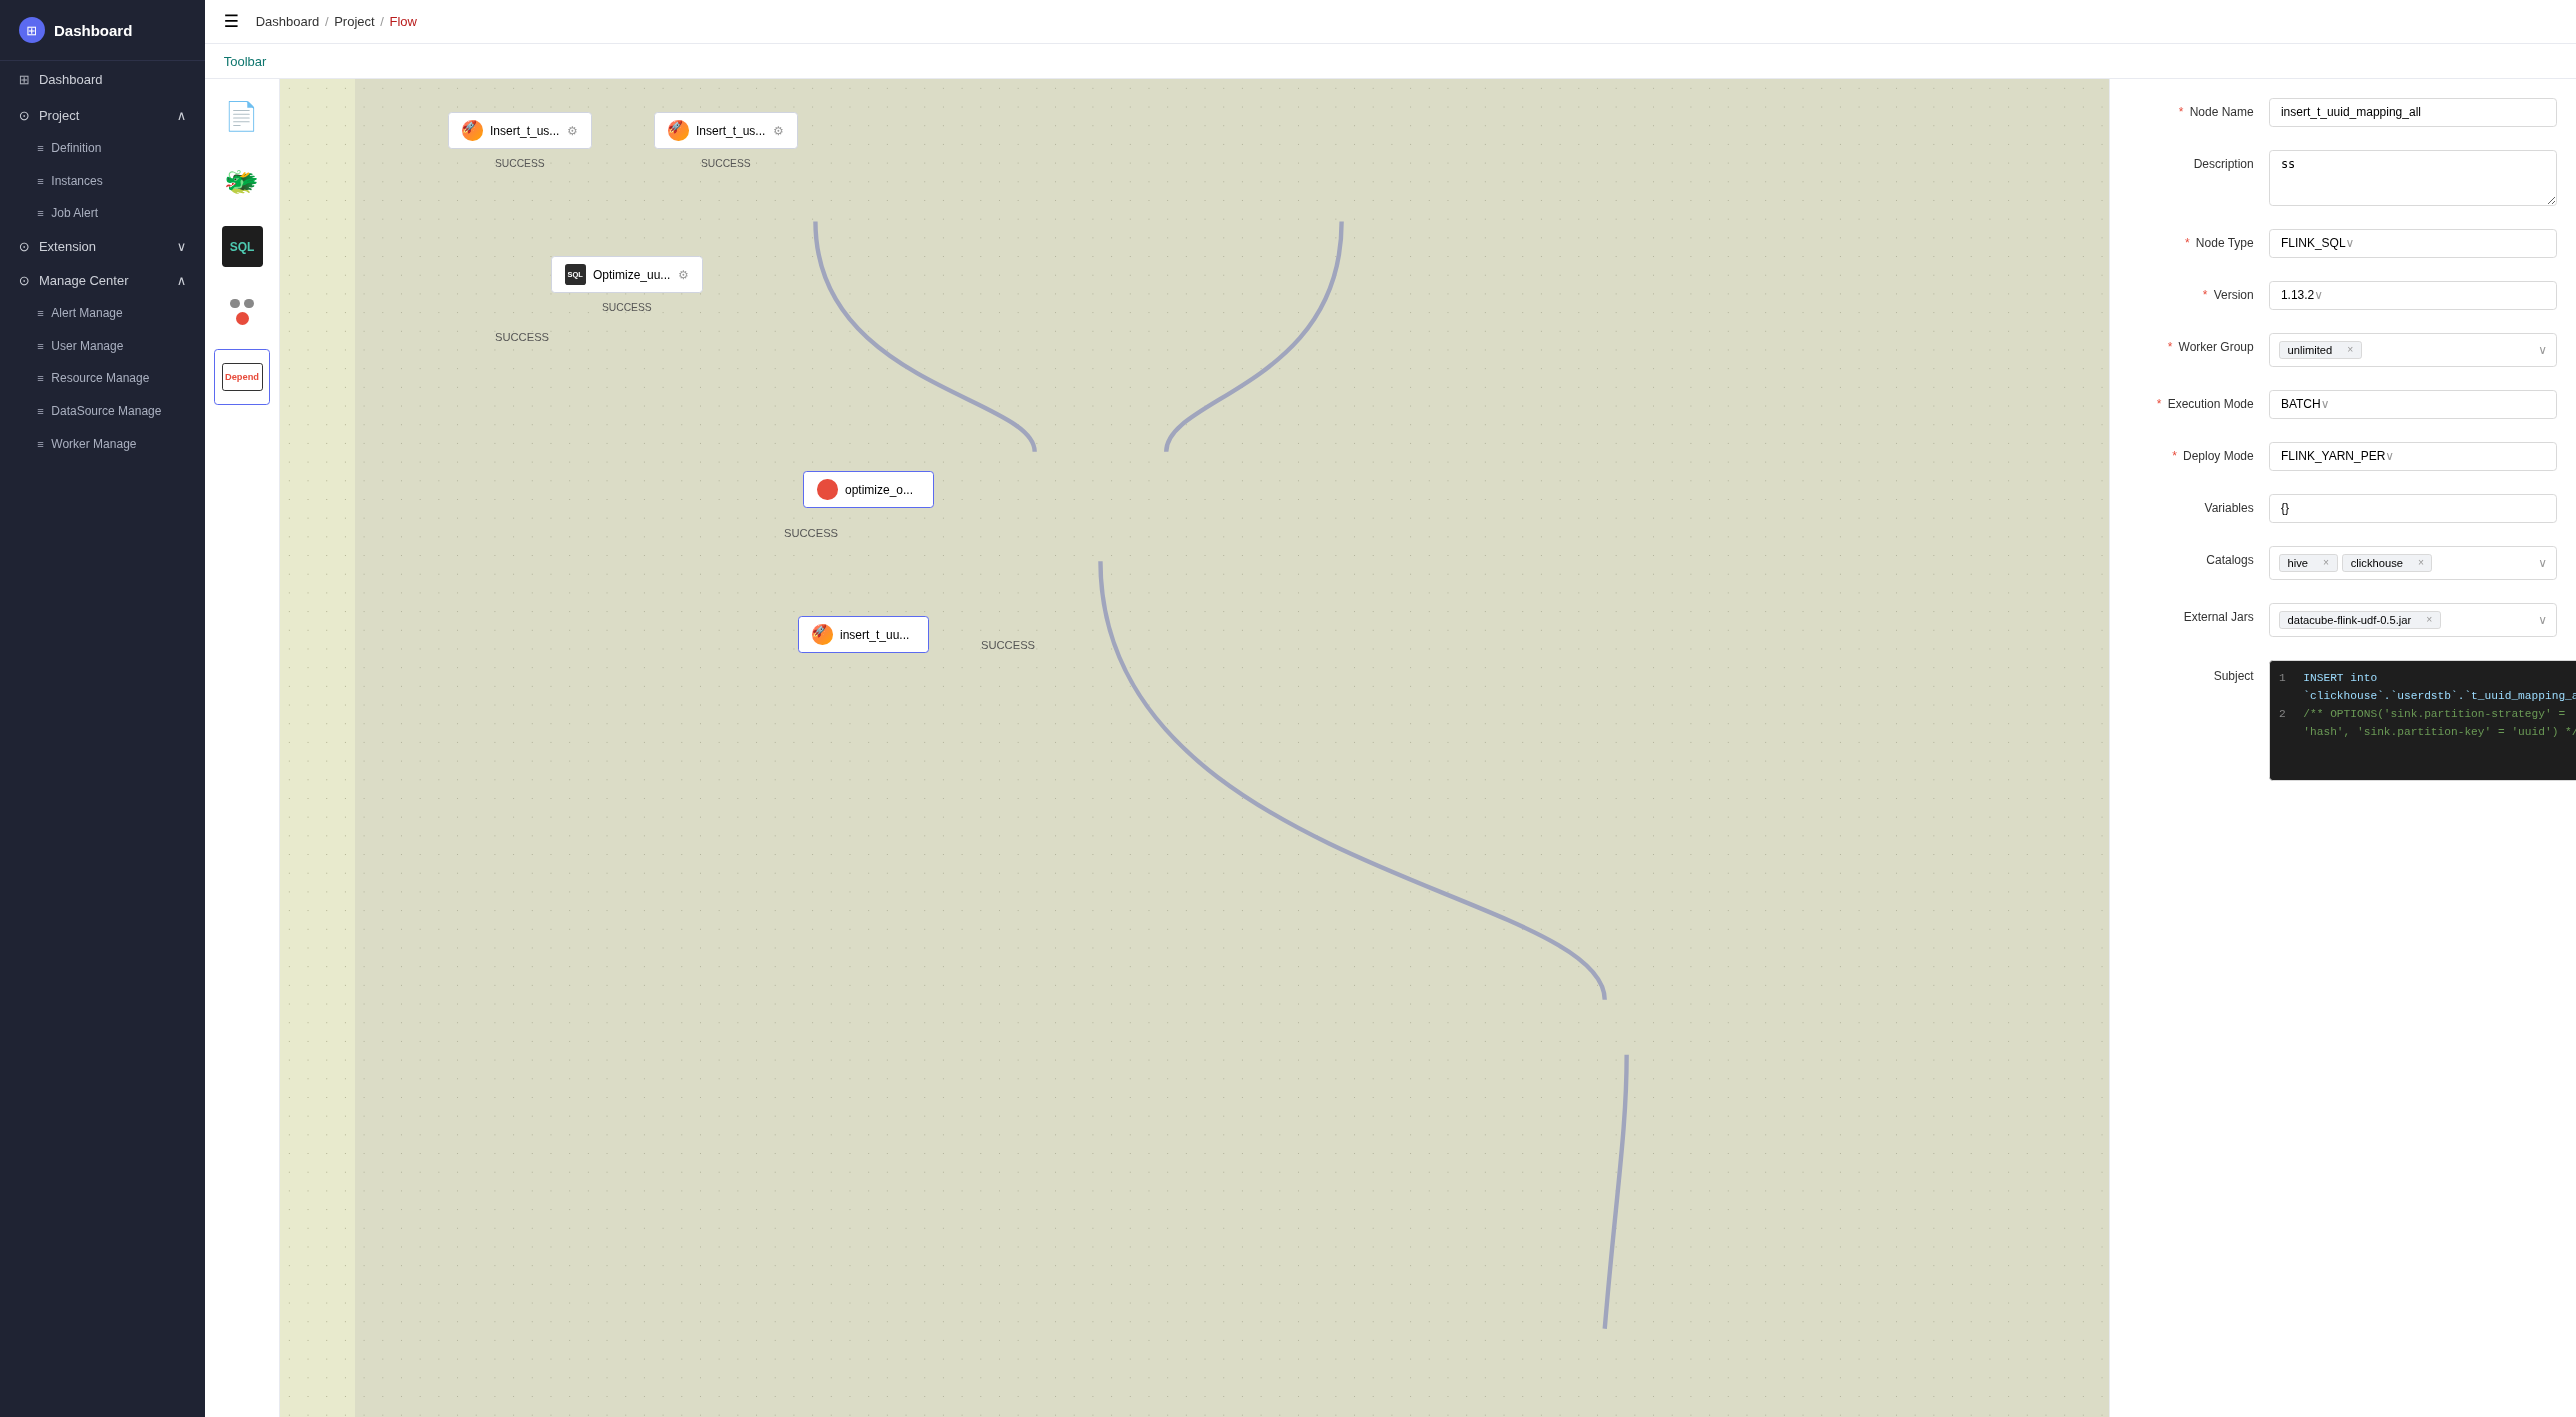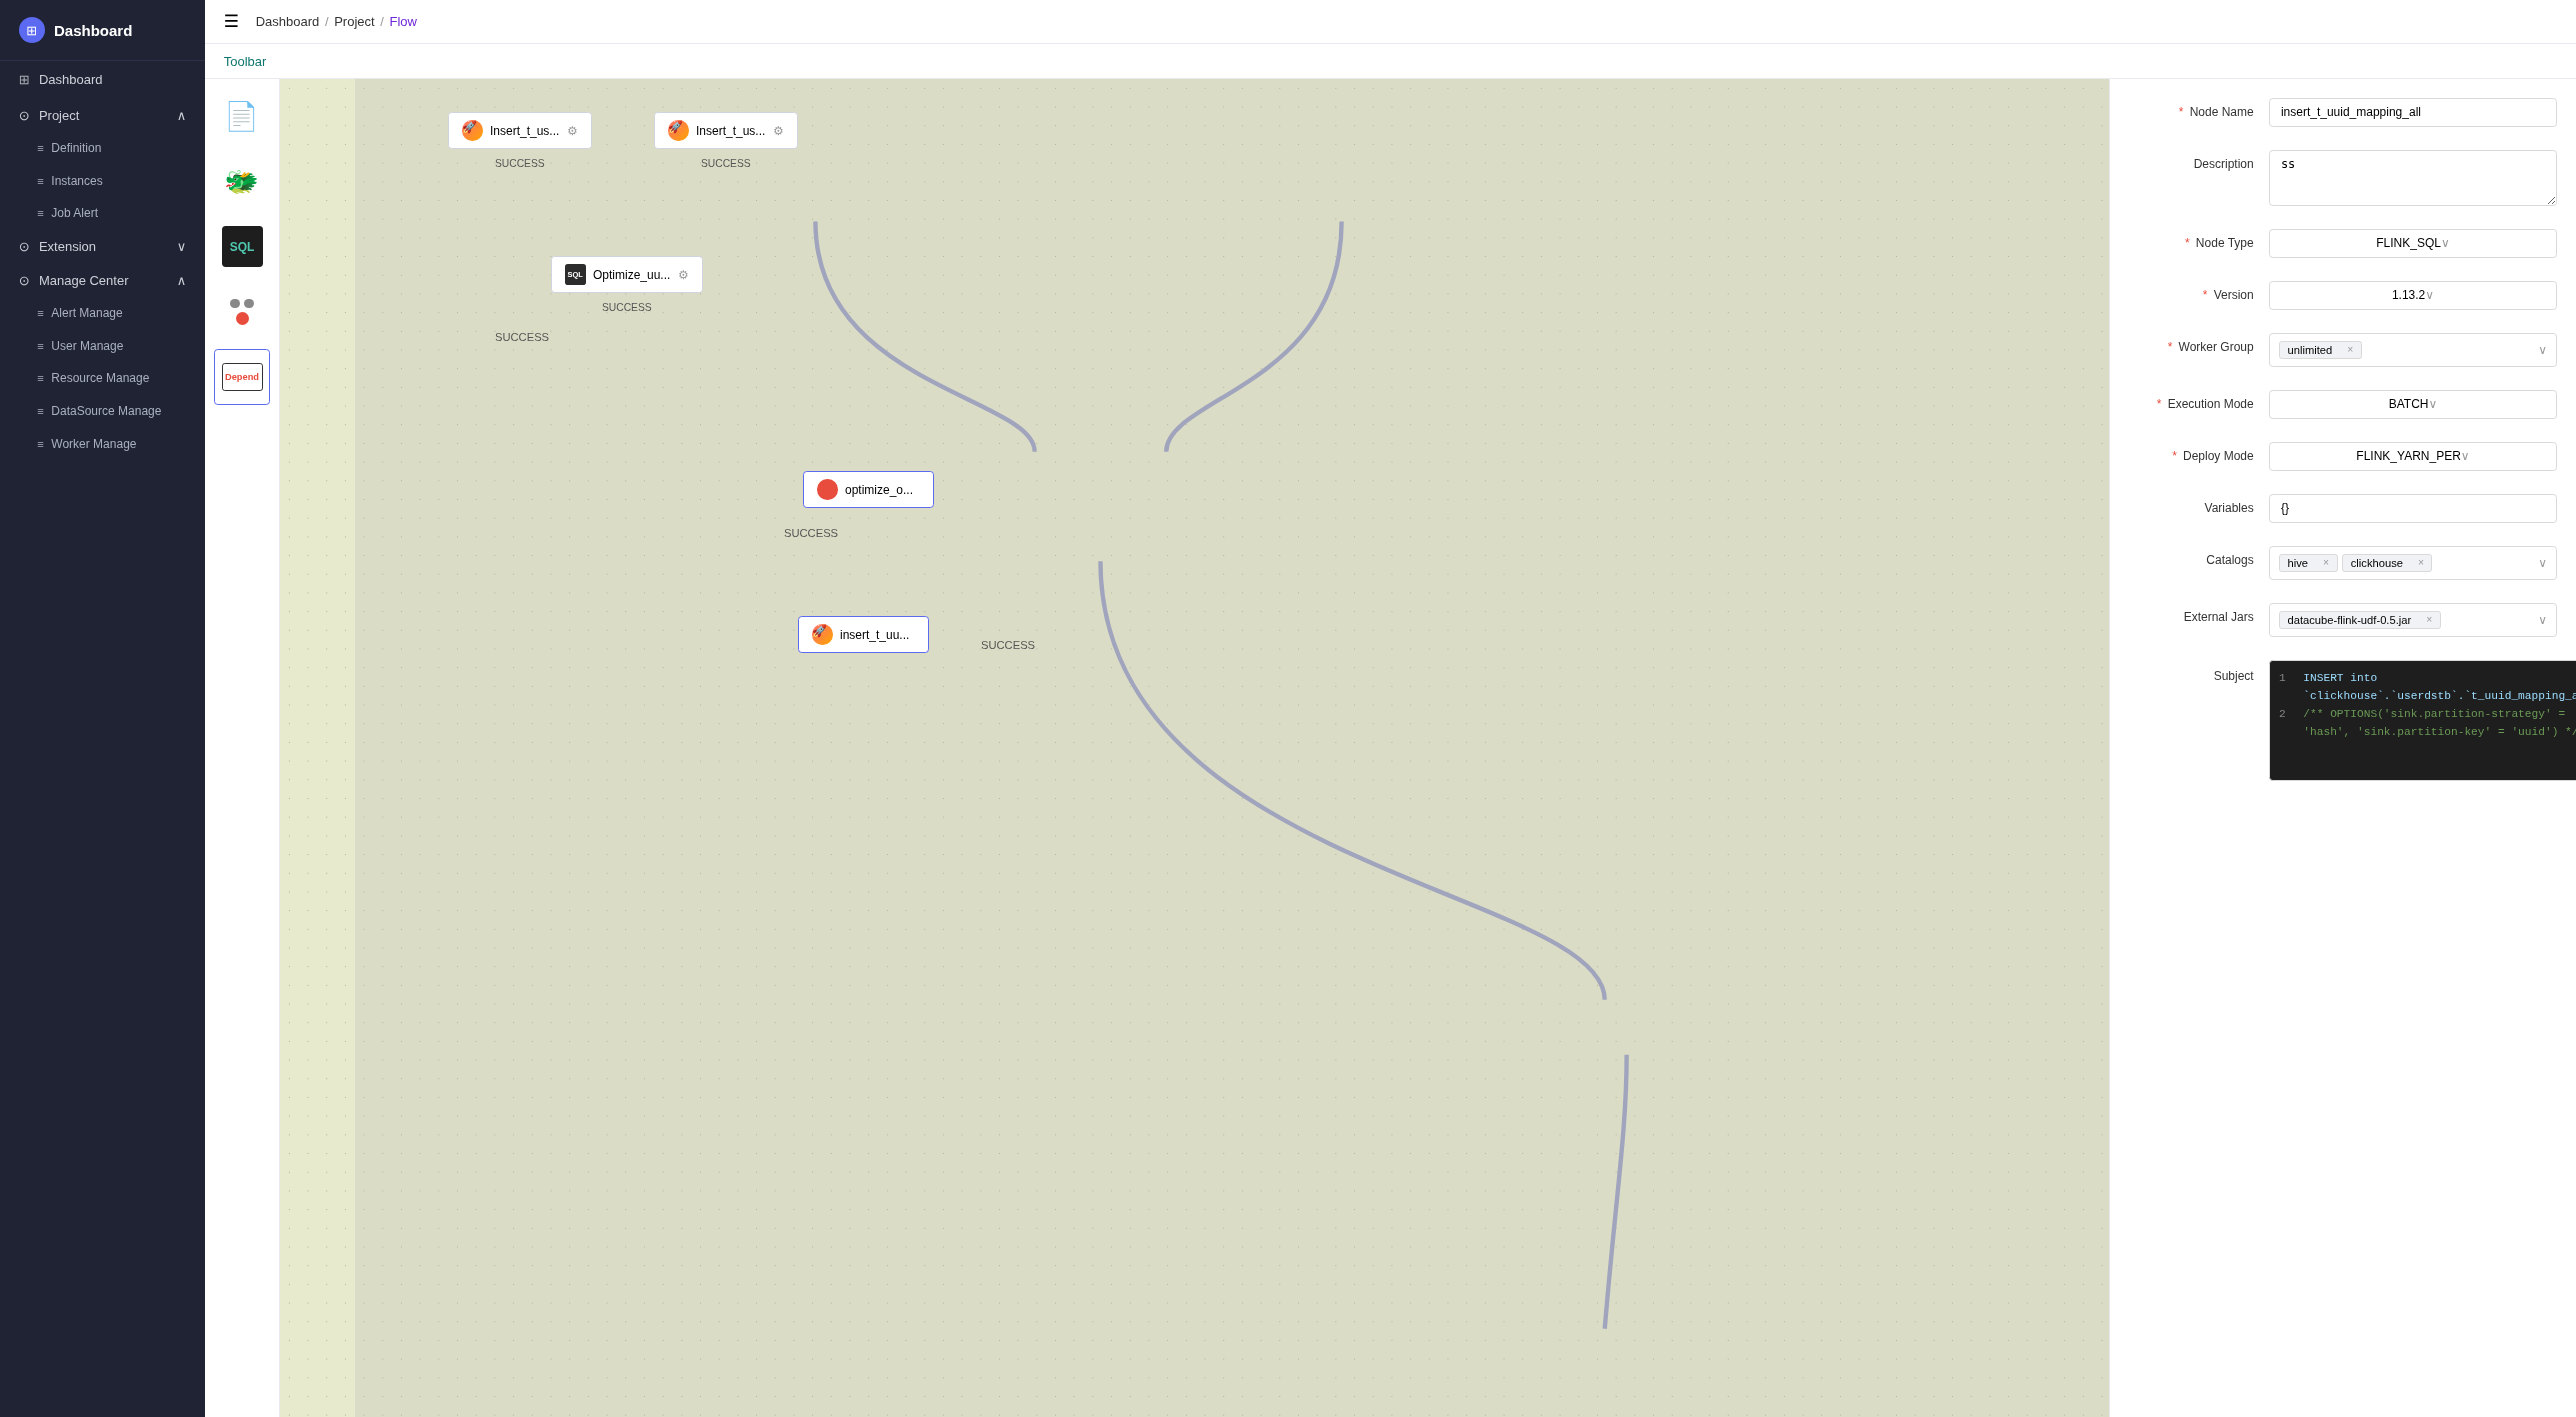--- a/index.html
+++ b/index.html
@@ -74,21 +74,21 @@
       padding: 11.2px 18.7px;
       display: flex;
       align-items: center;
       border-bottom: 0.9px solid #e8eaf0;
       gap: 7.5px;
     }
     .header-menu-icon { font-size: 17px; cursor: pointer; margin-right: 9.3px; }
     .breadcrumb { display: flex; align-items: center; gap: 5.6px; font-size: 13px; color: #666; }
     .breadcrumb-link { color: #333; font-weight: 500; }
     .breadcrumb-sep { color: #999; }
-    .breadcrumb-current { color: #6d28d9; }
+    .breadcrumb-current { color: #b91c1c; }
 
     
     .toolbar-area {
       background: #fff;
       padding: 9.3px 18.7px;
       border-bottom: 0.9px solid #e8eaf0;
       font-size: 13px;
       font-weight: 500;
       color: #0f766e;
     }
@@ -200,21 +200,21 @@
     .form-select-wrap {
       flex: 1;
       position: relative;
       border: 0.9px solid #d9d9d9;
       border-radius: 3.7px;
       padding: 6.5px 11.2px;
       font-size: 12px;
       background: #fff;
       display: flex;
       align-items: center;
-      justify-content: center;
+      justify-content: flex-start;
       cursor: pointer;
     }
     .form-select-arrow { color: #999; }
     .form-tags-wrap {
       flex: 1;
       border: 0.9px solid #d9d9d9;
       border-radius: 3.7px;
       padding: 5.6px 9.3px;
       font-size: 12px;
       background: #fff;

